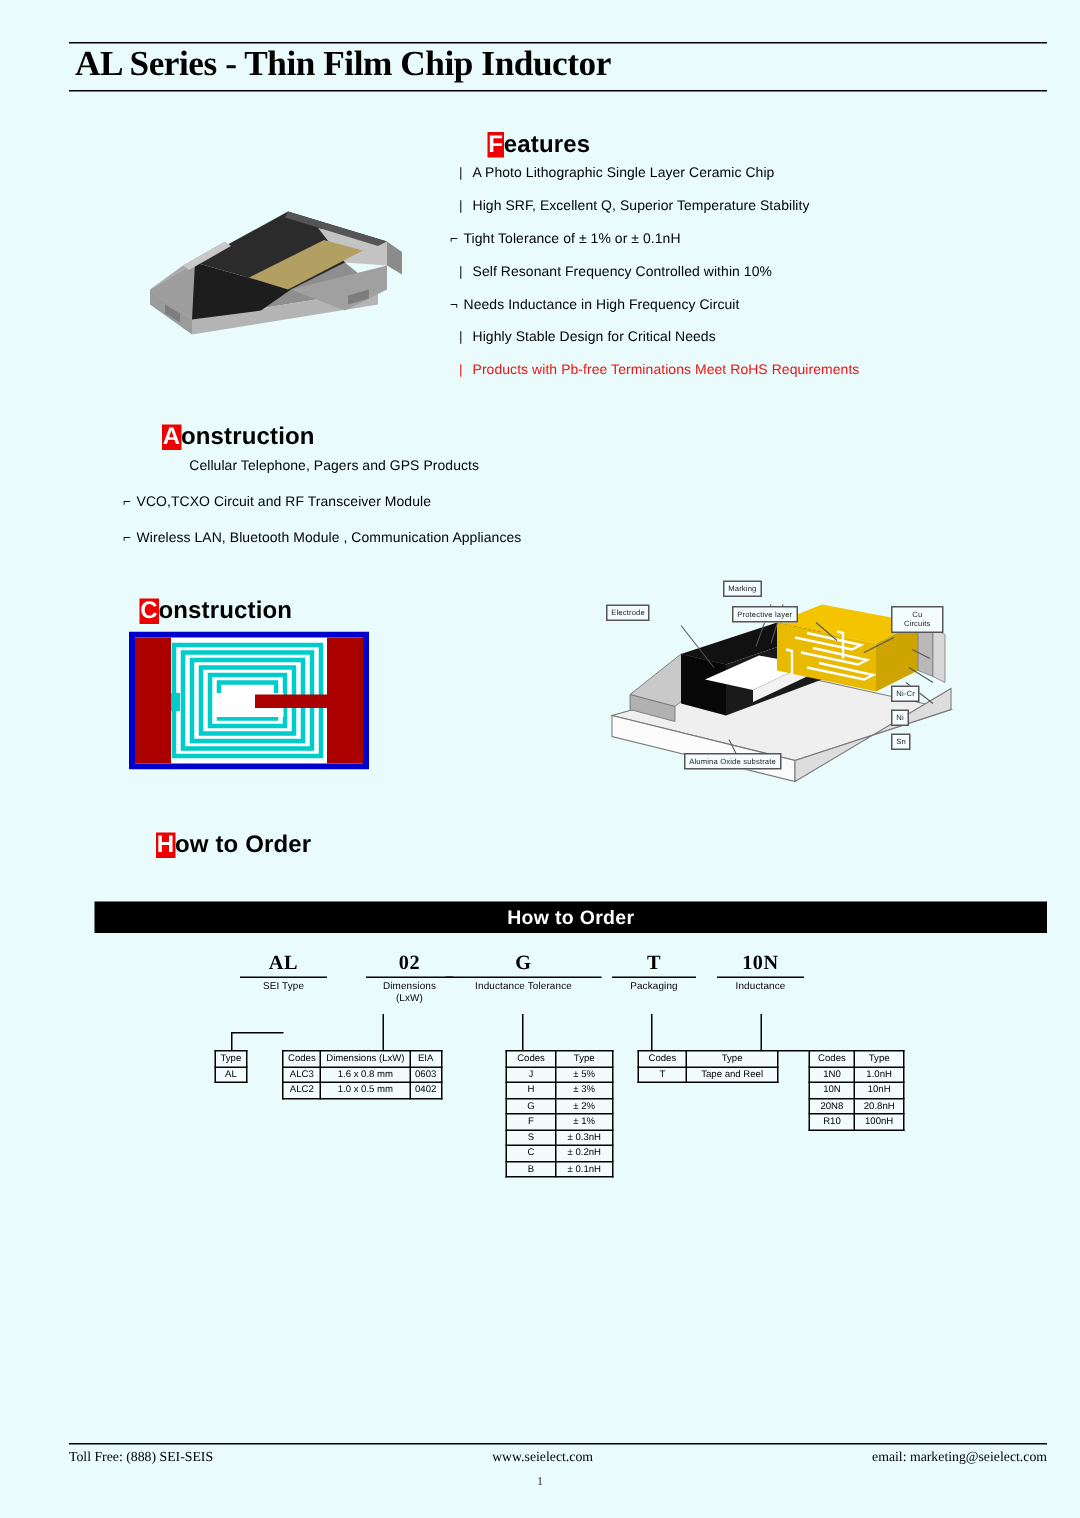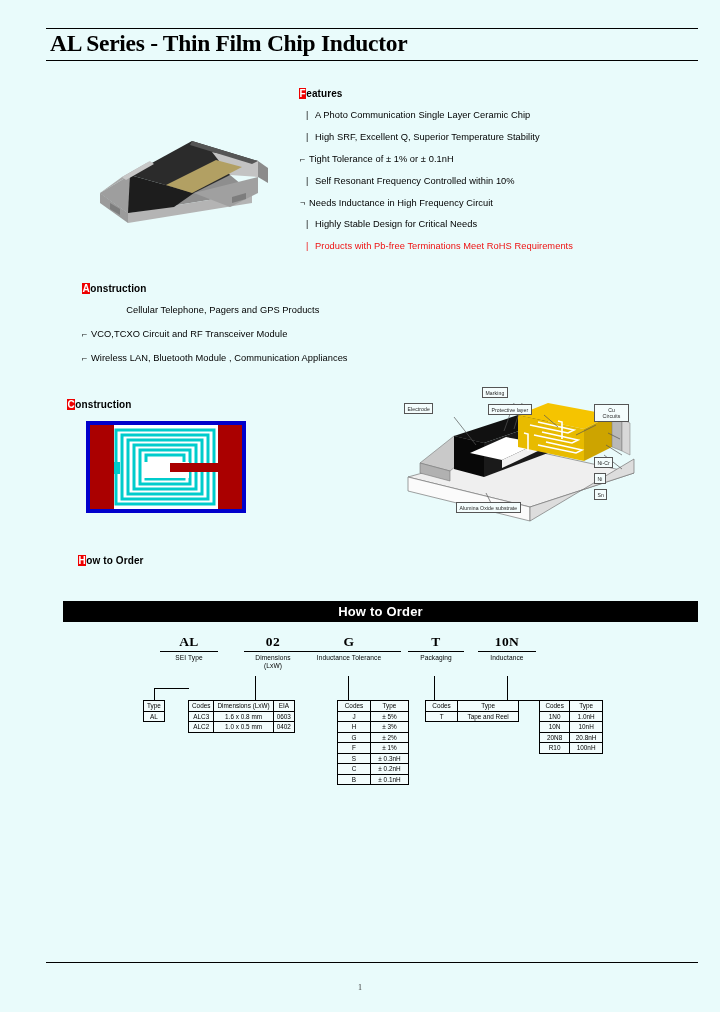--- a/index.html
+++ b/index.html
@@ -42,24 +42,25 @@
     font-size: 23.5px;
     letter-spacing: -0.3px;
     padding: 2px 0 3px 4px;
     white-space: nowrap;
     line-height: 1.05;
   }
 
   
   .sec-head {
     position: absolute;
-    font-size: 10px;
+    font-size: 16px;
     font-weight: bold;
     white-space: nowrap;
     letter-spacing: 0.1px;
+    margin-left: 26px;
   }
   .sec-head .cap {
     background: #ee0000;
     color: #ffffff;
     padding: 0 0.5px;
   }
 
   
   .blist {
     position: absolute;
@@ -242,21 +243,21 @@
     </svg>
   </div>
 
   <div class="sec-head" style="left:299px; top:88px;">
     <span class="cap">F</span><span>eatures</span>
   </div>
 
   <div class="blist" style="left:300px; top:111px;">
     <div class="bitem" style="margin-bottom:12.6px; padding-left:6px;">
       <span class="bmark">|</span>
-        <span>A Photo Communication Single Layer Ceramic Chip</span>
+        <span>A Photo Lithographic Single Layer Ceramic Chip</span>
     </div>
     <div class="bitem" style="margin-bottom:12.6px; padding-left:6px;">
       <span class="bmark">|</span>
         <span>High SRF, Excellent Q, Superior Temperature Stability</span>
     </div>
     <div class="bitem" style="margin-bottom:12.6px; padding-left:0px;">
       <span class="bmark">⌐</span>
         <span>Tight Tolerance of ± 1% or ± 0.1nH</span>
     </div>
     <div class="bitem" style="margin-bottom:12.6px; padding-left:6px;">
@@ -525,15 +526,20 @@
       <td>20.8nH</td>
     </tr>
     <tr>
       <td>R10</td>
       <td>100nH</td>
     </tr>
   </tbody>
     </table>
 
   <div class="footer-rule"></div>
+  <div class="footer">
+    <span>Toll Free: (888) SEI-SEIS</span>
+    <span>www.seielect.com</span>
+    <span>email: marketing@seielect.com</span>
+  </div>
   <div class="pageno">1</div>
 
 </div>
 
 </body></html>

